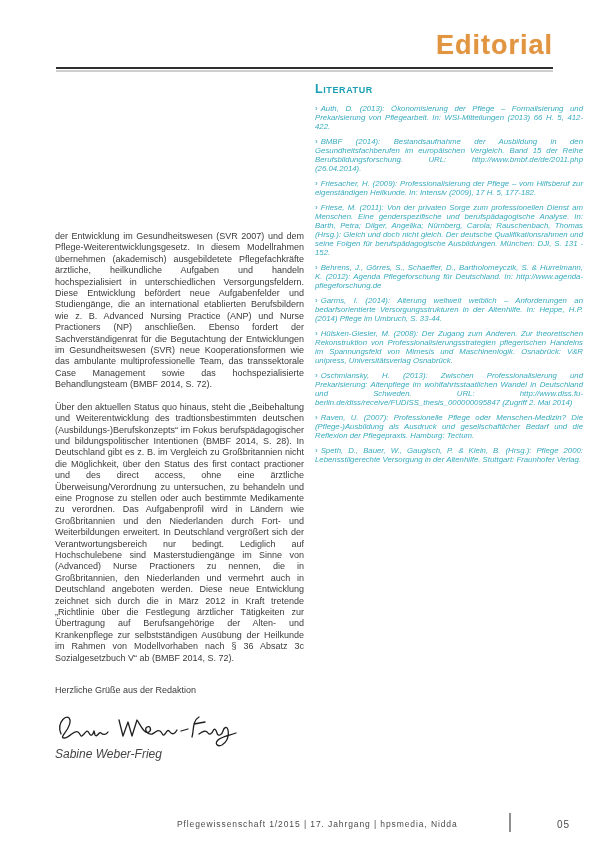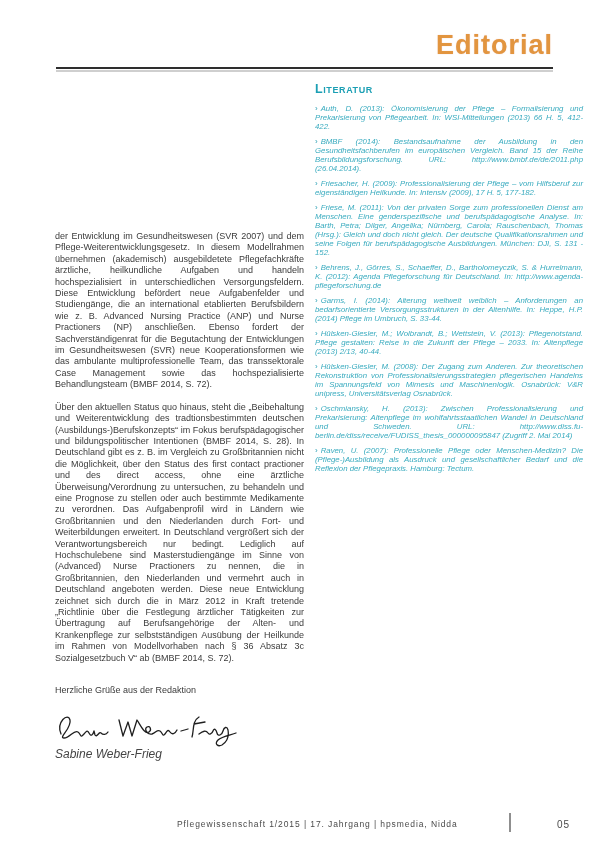--- a/index.html
+++ b/index.html
@@ -83,23 +83,23 @@
 
   <div class="col-right">
     <h2 class="lit-heading">Literatur</h2>
 
     <p class="ref"><span class="bullet">›</span><span>Auth, D. (2013): Ökonomisierung der Pflege – Formalisierung und Prekarisierung von Pflegearbeit. In: WSI-Mitteilungen (2013) 66 H. 5, 412-422.</span></p>
     <p class="ref"><span class="bullet">›</span><span>BMBF (2014): Bestandsaufnahme der Ausbildung in den Gesundheitsfachberufen im europäischen Vergleich. Band 15 der Reihe Berufsbildungsforschung. URL: http://www.bmbf.de/de/2011.php (26.04.2014).</span></p>
     <p class="ref"><span class="bullet">›</span><span>Friesacher, H. (2009): Professionalisierung der Pflege – vom Hilfsberuf zur eigenständigen Heilkunde. In: Intensiv (2009), 17 H. 5, 177-182.</span></p>
     <p class="ref"><span class="bullet">›</span><span>Friese, M. (2011): Von der privaten Sorge zum professionellen Dienst am Menschen. Eine genderspezifische und berufspädagogische Analyse. In: Barth, Petra; Dilger, Angelika; Nürnberg, Carola; Rauschenbach, Thomas (Hrsg.): Gleich und doch nicht gleich. Der deutsche Qualifikationsrahmen und seine Folgen für berufspädagogische Ausbildungen. München: DJI, S. 131 - 152.</span></p>
     <p class="ref"><span class="bullet">›</span><span>Behrens, J., Görres, S., Schaeffer, D., Bartholomeyczik, S. &amp; Hurrelmann, K. (2012): Agenda Pflegeforschung für Deutschland. In: http://www.agenda-pflegeforschung.de</span></p>
     <p class="ref"><span class="bullet">›</span><span>Garms, I. (2014): Alterung weltweit weiblich – Anforderungen an bedarfsorientierte Versorgungsstrukturen in der Altenhilfe. In: Heppe, H.P. (2014) Pflege im Umbruch, S. 33-44.</span></p>
-    <p class="ref"><span class="bullet">›</span><span>Hülsken-Giesler, M.; Wolbrandt, B.; Wettstein, V. (2013): Pflegenotstand. Pflege gestalten: Reise in die Zukunft der Pflege – 2033. In: Altenpflege (2013) 2/13, 40-44.</span></p>
     <p class="ref"><span class="bullet">›</span><span>Hülsken-Giesler, M. (2008): Der Zugang zum Anderen. Zur theoretischen Rekonstruktion von Professionalisierungsstrategien pflegerischen Handelns im Spannungsfeld von Mimesis und Maschinenlogik. Osnabrück: V&amp;R unipress, Universitätsverlag Osnabrück.</span></p>
     <p class="ref"><span class="bullet">›</span><span>Oschmiansky, H. (2013): Zwischen Professionalisierung und Prekarisierung: Altenpflege im wohlfahrtsstaatlichen Wandel in Deutschland und Schweden. URL: http://www.diss.fu-berlin.de/diss/receive/FUDISS_thesis_000000095847 (Zugriff 2. Mai 2014)</span></p>
     <p class="ref"><span class="bullet">›</span><span>Raven, U. (2007): Professionelle Pflege oder Menschen-Medizin? Die (Pflege-)Ausbildung als Ausdruck und gesellschaftlicher Bedarf und die Reflexion der Pflegepraxis. Hamburg: Tectum.</span></p>
+    <p class="ref"><span class="bullet">›</span><span>Speth, D., Bauer, W., Gaugisch, P. &amp; Klein, B. (Hrsg.): Pflege 2000: Lebensstilgerechte Versorgung in der Altenhilfe. Stuttgart: Fraunhofer Verlag.</span></p>
   </div>
 
   <span class="footer-info">Pflegewissenschaft 1/2015 | 17. Jahrgang | hpsmedia, Nidda</span>
   <span class="footer-bar"></span>
   <span class="footer-page">05</span>
 
 </div>
 
 </body></html>

